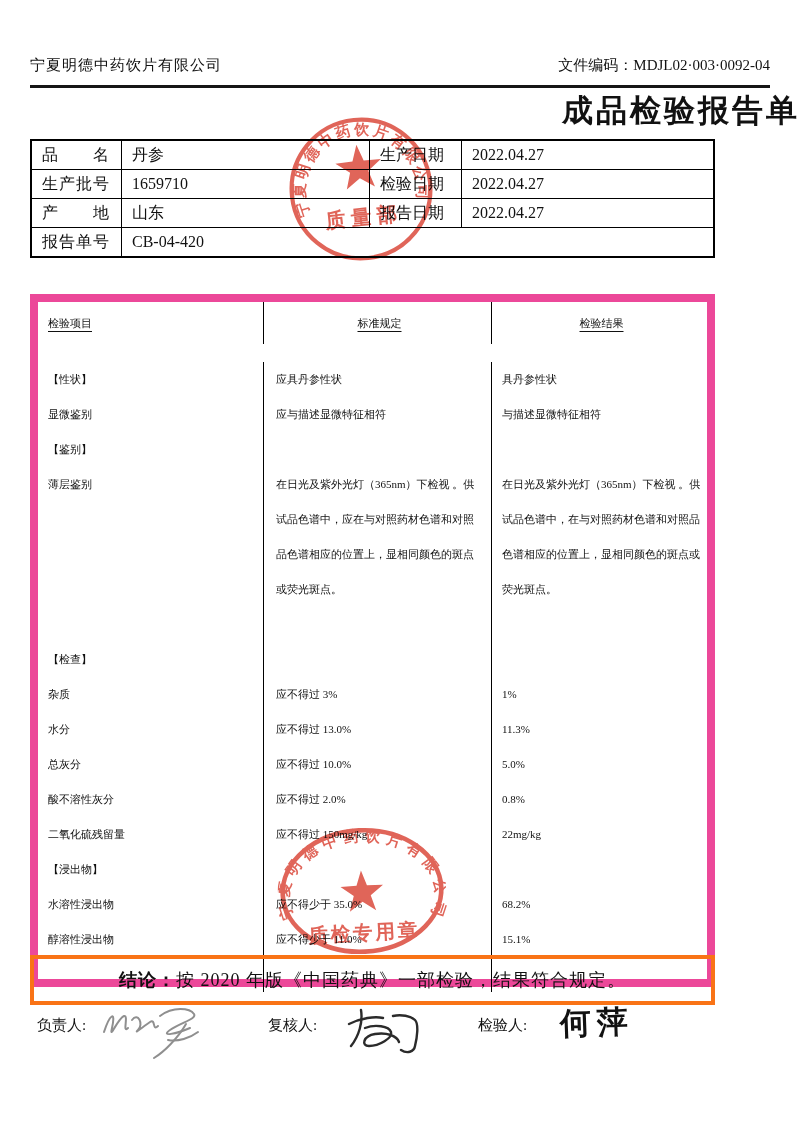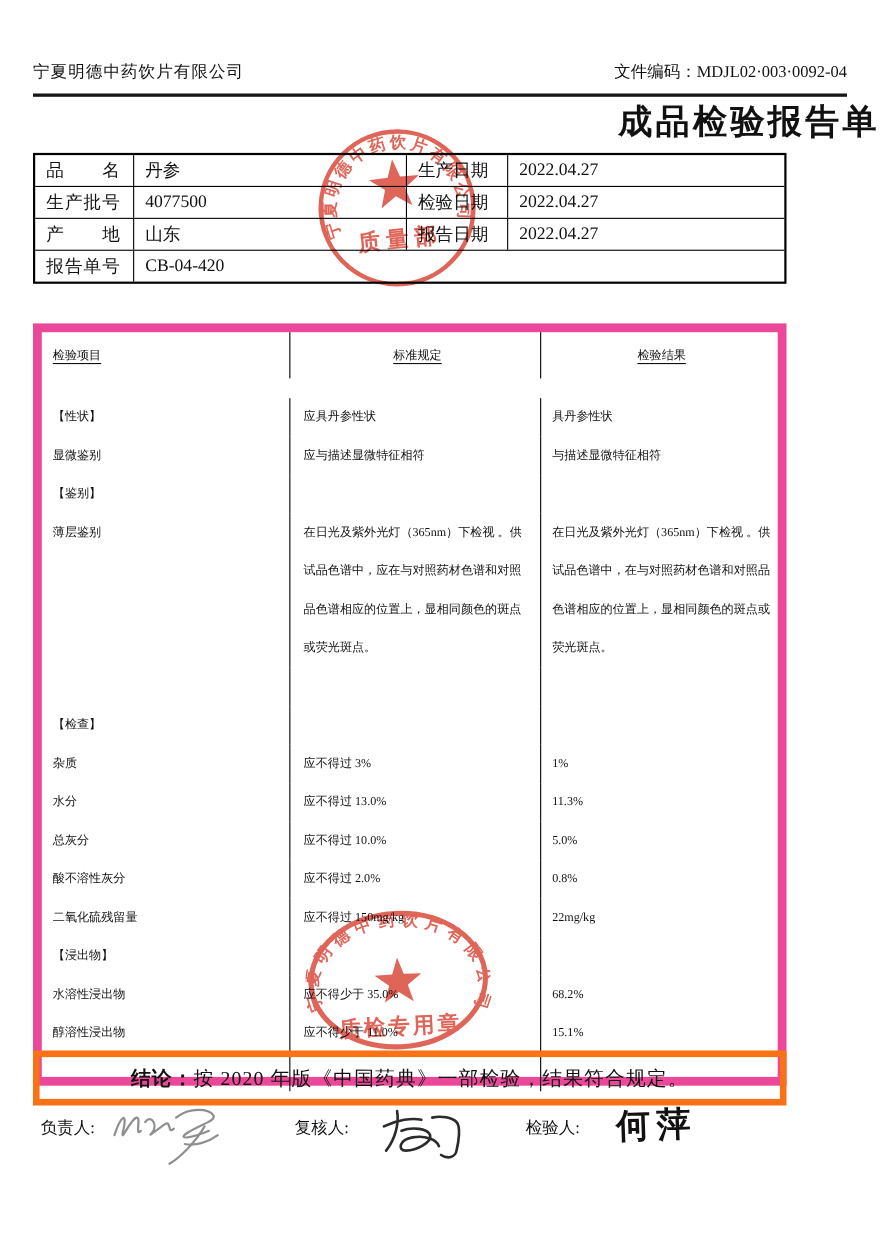--- a/index.html
+++ b/index.html
@@ -37,21 +37,21 @@
   .mt-row{display:flex;min-height:35px;}
   .mt-fill{display:flex;flex:1;}
   .mc1{width:226px;border-right:1px solid #000;box-sizing:border-box;padding-left:10px;line-height:35px;}
   .mc2{width:228px;border-right:1px solid #000;box-sizing:border-box;padding:0 8px 0 12px;line-height:35px;}
   .mc3{flex:1;box-sizing:border-box;padding:0 6px 0 10px;line-height:35px;}
   .mt-header .mc1{line-height:42px;}
   .mt-header .mc2,.mt-header .mc3{line-height:42px;text-align:center;}
   .mt-header span{text-decoration:underline;text-underline-offset:4px;}
   
   .conclusion{position:absolute;left:30px;top:955px;width:685px;height:50px;
-    border:6px solid #f97316;box-sizing:border-box;display:flex;align-items:center;justify-content:center;
+    border:4px solid #f97316;box-sizing:border-box;display:flex;align-items:center;justify-content:center;
     font-size:18px;letter-spacing:1px;}
   .conclusion b{font-weight:bold;}
   
   .footer{position:absolute;left:0;top:1000px;width:800px;height:80px;}
   .sig-label{position:absolute;font-size:15px;}
   .lbl-resp{left:37px;top:16px;}
   .lbl-review{left:268px;top:16px;}
   .lbl-inspect{left:478px;top:16px;}
   .sig-svg{position:absolute;}
   .sig1{left:98px;top:0px;}
@@ -75,21 +75,21 @@
 
   <div class="info-table">
     <div class="info-row">
       <div class="ic ic-label">品　　名</div>
       <div class="ic ic-value">丹参</div>
       <div class="ic ic-label2">生产日期</div>
       <div class="ic ic-value2">2022.04.27</div>
     </div>
     <div class="info-row">
       <div class="ic ic-label">生产批号</div>
-      <div class="ic ic-value">4077500</div>
+      <div class="ic ic-value">1659710</div>
       <div class="ic ic-label2">检验日期</div>
       <div class="ic ic-value2">2022.04.27</div>
     </div>
     <div class="info-row">
       <div class="ic ic-label">产　　地</div>
       <div class="ic ic-value">山东</div>
       <div class="ic ic-label2">报告日期</div>
       <div class="ic ic-value2">2022.04.27</div>
     </div>
     <div class="info-row">

